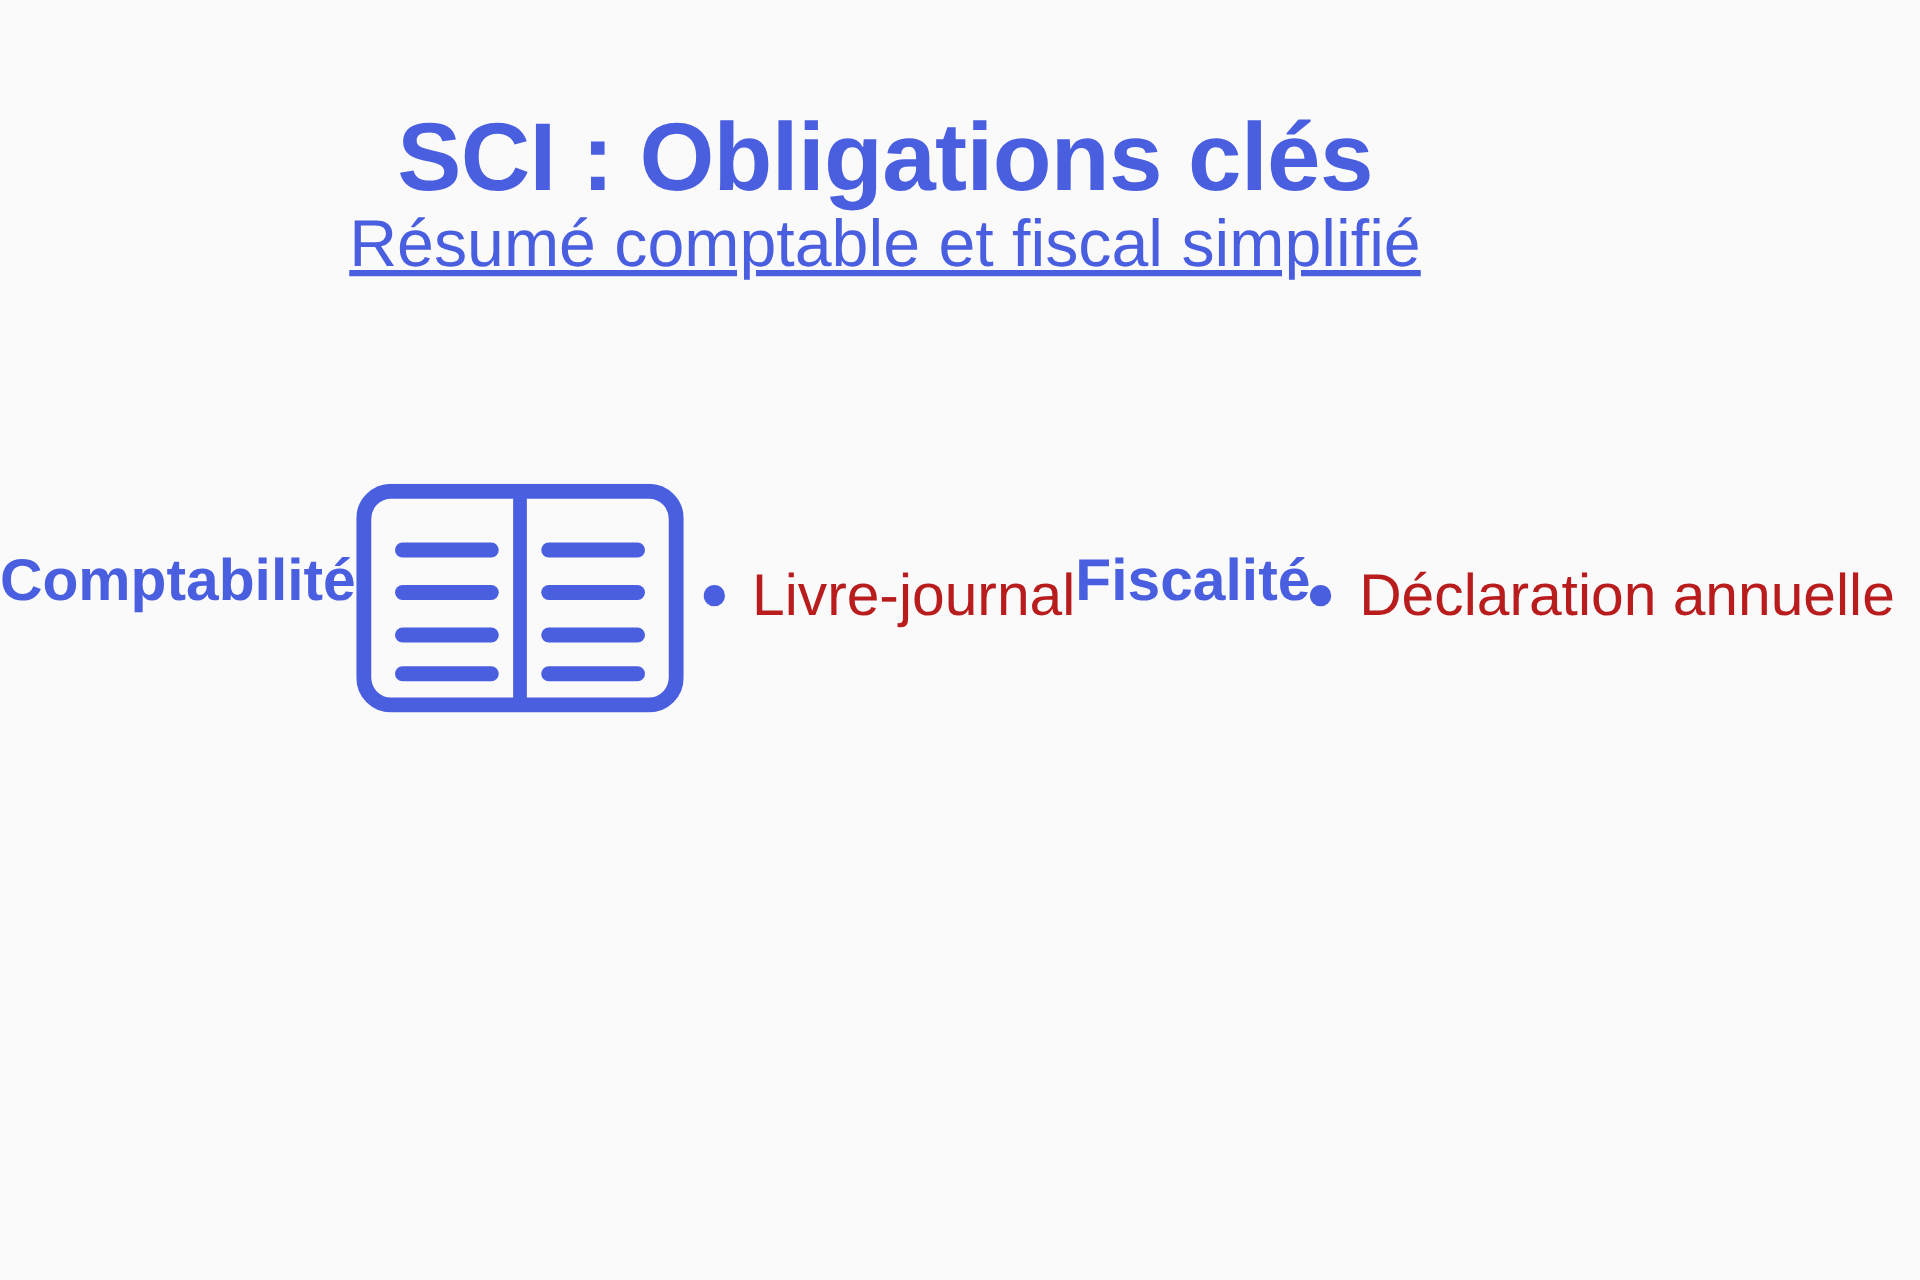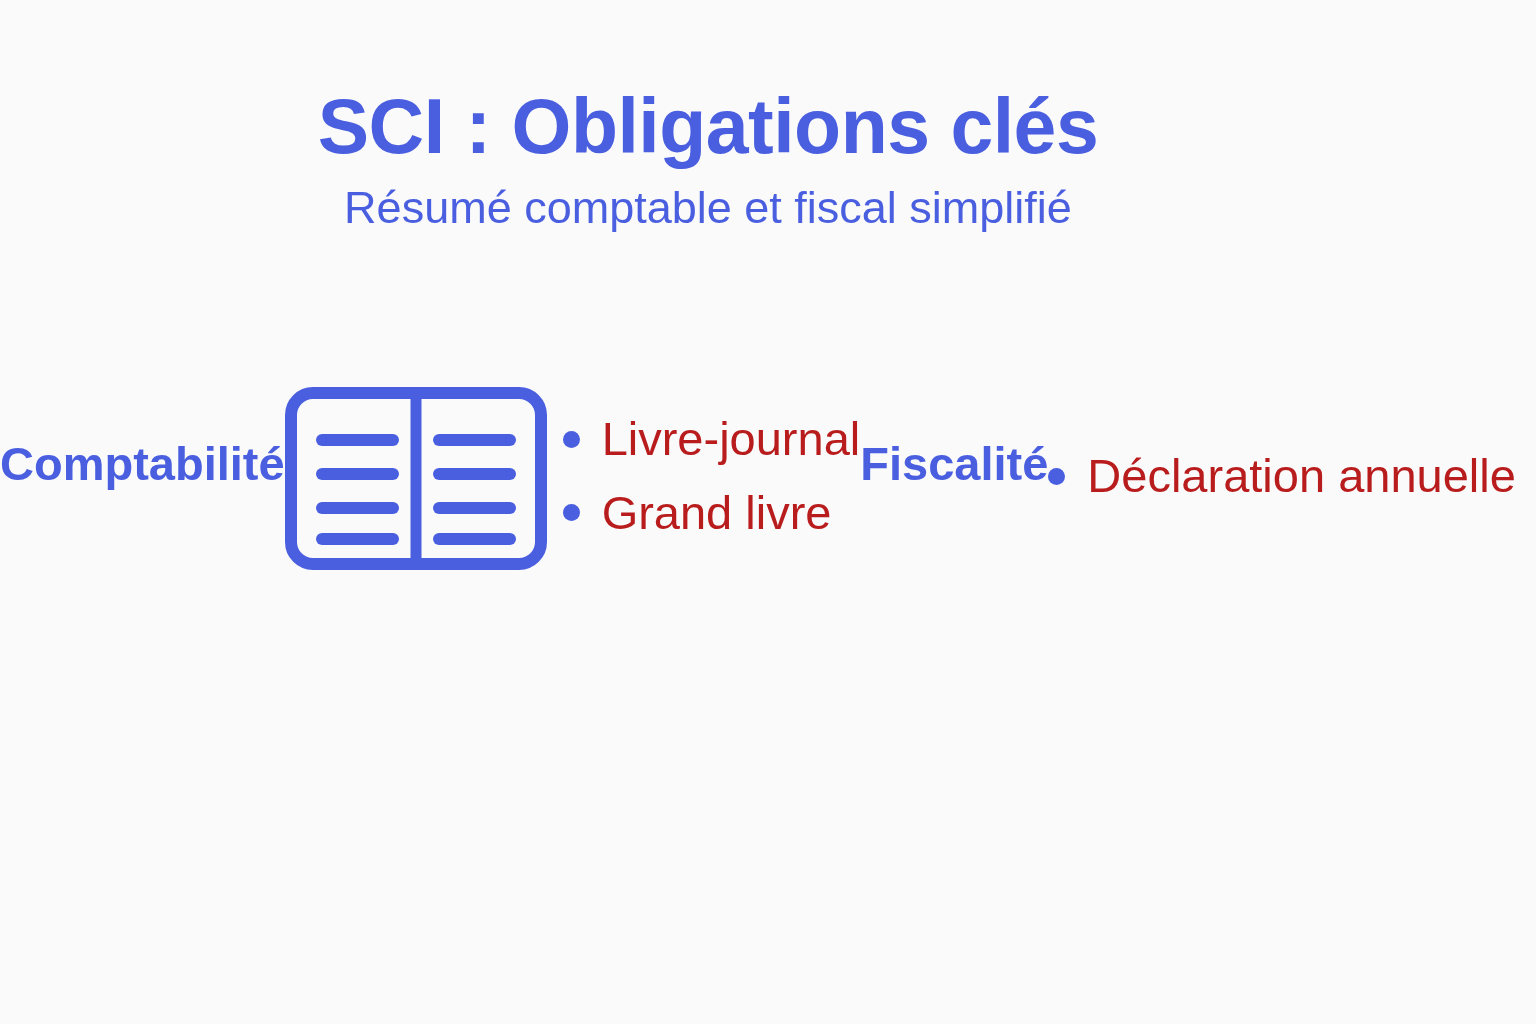--- a/index.html
+++ b/index.html
@@ -30,25 +30,25 @@
   }
   .title {
     font-size: 77px;
     font-weight: bold;
     color: #4A5FE0;
     letter-spacing: -0.5px;
     line-height: 1.05;
     white-space: pre;
   }
   .subtitle {
-    margin-top: 16px;
-    font-size: 45px;
+    font-size: 53px;
     font-weight: normal;
     color: #4A5FE0;
     line-height: 1.1;
+    text-decoration: underline;
   }
 
   
   .columns {
     position: absolute;
     top: 345px;
     left: 0;
     width: 1536px;
     display: flex;
   }
@@ -141,24 +141,20 @@
             <line x1="154" y1="152" x2="225" y2="152"></line>
           </g>
         </svg>
       </div>
 
       <div class="bullet-list">
         <div class="bullet-row">
           <span class="bullet-dot"></span>
           <span class="bullet-text">Livre-journal</span>
         </div>
-        <div class="bullet-row">
-          <span class="bullet-dot"></span>
-          <span class="bullet-text">Grand livre</span>
-        </div>
       </div>
     </div>
 
     <div class="col col-right">
       <div class="col-header">Fiscalité</div>
 
 
       <div class="bullet-list">
         <div class="bullet-row">
           <span class="bullet-dot"></span>

